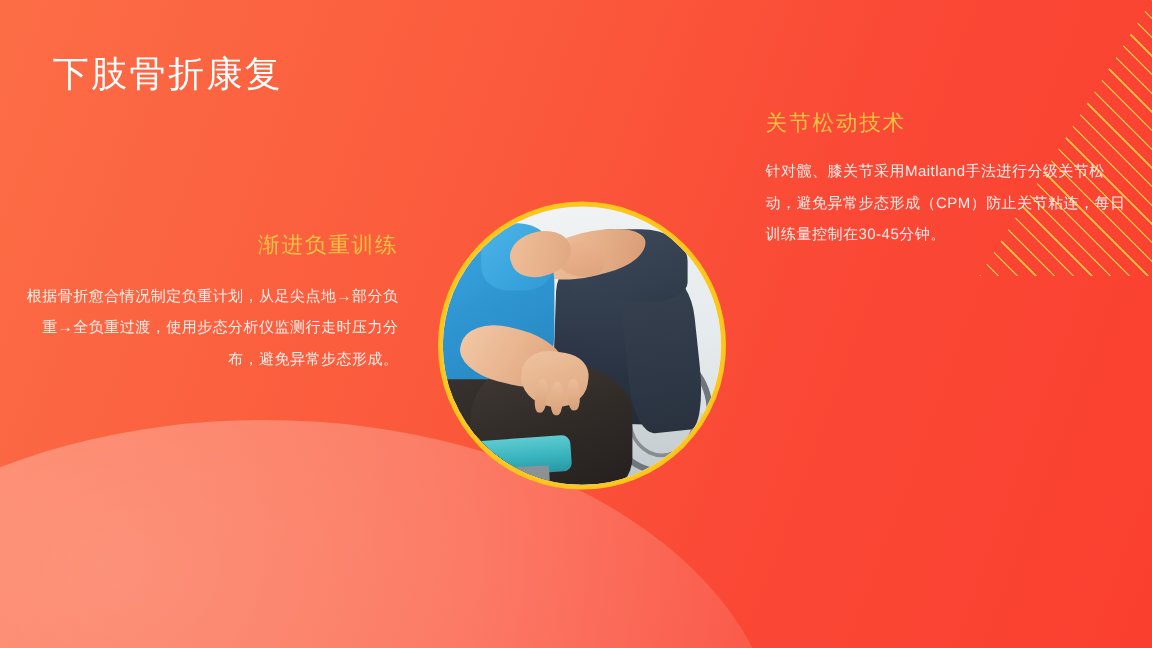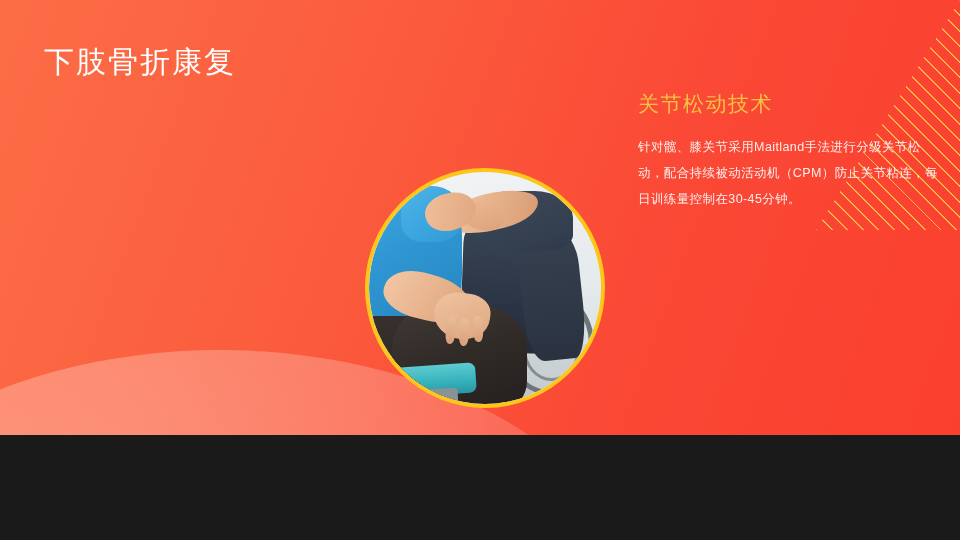--- a/index.html
+++ b/index.html
@@ -3,21 +3,21 @@
 <meta charset="utf-8">
 <style>
   html, body {
     margin: 0;
     padding: 0;
     background: #1a1a1a;
   }
   .slide {
     position: relative;
     width: 960px;
-    height: 435px;
+    height: 540px;
     overflow: hidden;
     font-family: "Liberation Sans", "DejaVu Sans", sans-serif;
     background: linear-gradient(110deg, #fc6d46 0%, #fb5b3c 38%, #fa4936 66%, #fb3f2f 100%);
   }
 
   
   .blob {
     position: absolute;
     left: -210px;
     top: 350px;
@@ -59,21 +59,21 @@
     letter-spacing: 2px;
     color: #ffffff;
     font-weight: 400;
     white-space: nowrap;
   }
 
   
   .block { position: absolute; }
   .block h2 {
     margin: 0 0 16px 0;
-    font-size: 21px;
+    font-size: 18px;
     font-weight: 400;
     letter-spacing: 1.5px;
     color: #f7c344;
     white-space: nowrap;
   }
   .block p {
     margin: 0;
     font-size: 12.5px;
     line-height: 26px;
     color: rgba(255,255,255,0.90);
@@ -245,25 +245,27 @@
 <body>
 
 <div class="slide">
 
   <div class="blob"></div>
   <div class="hatch"></div>
 
   <div class="title">下肢骨折康复</div>
 
   <div class="block block-left">
+    <h2>渐进负重训练</h2>
+    <p>根据骨折愈合情况制定负重计划，从足尖点地→部分负重→全负重过渡，使用步态分析仪监测行走时压力分布，避免异常步态形成。</p>
   </div>
 
   <div class="block block-r1">
     <h2>关节松动技术</h2>
-    <p>针对髋、膝关节采用Maitland手法进行分级关节松动，配合持续被动活动机（CPM）防止关节粘连，每日训练量控制在30-45分钟。</p>
+    <p>针对髋、膝关节采用Maitland手法进行分级关节松动，避免异常步态形成（CPM）防止关节粘连，每日训练量控制在30-45分钟。</p>
   </div>
 
   <div class="block block-r2">
   </div>
 
   <div class="photo-wrap">
     <div class="photo">
       <div class="ph-wall"></div>
       <div class="ph-floor"></div>
       <div class="ph-wheel"></div>

